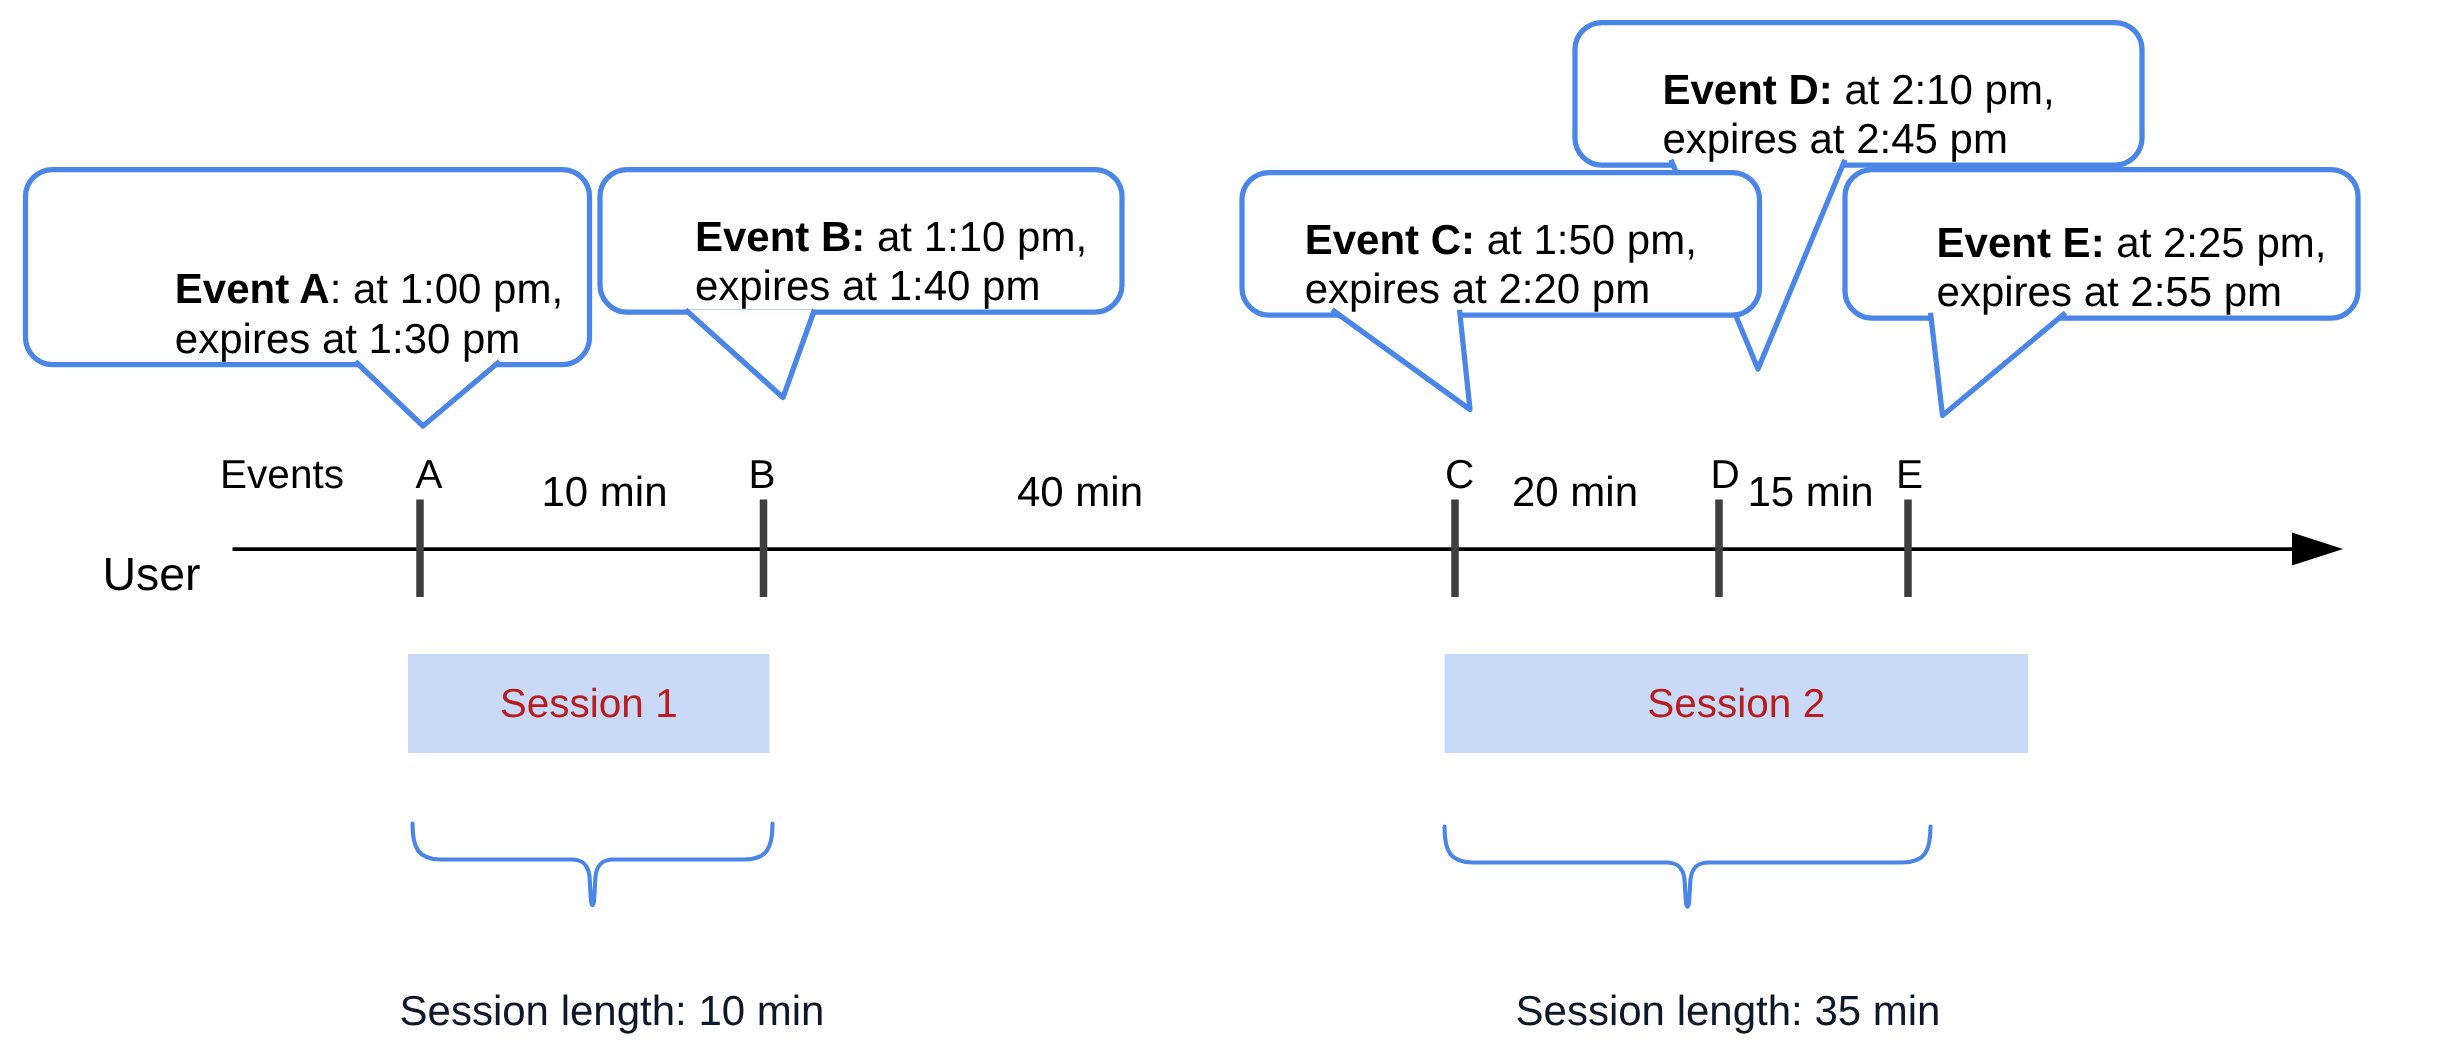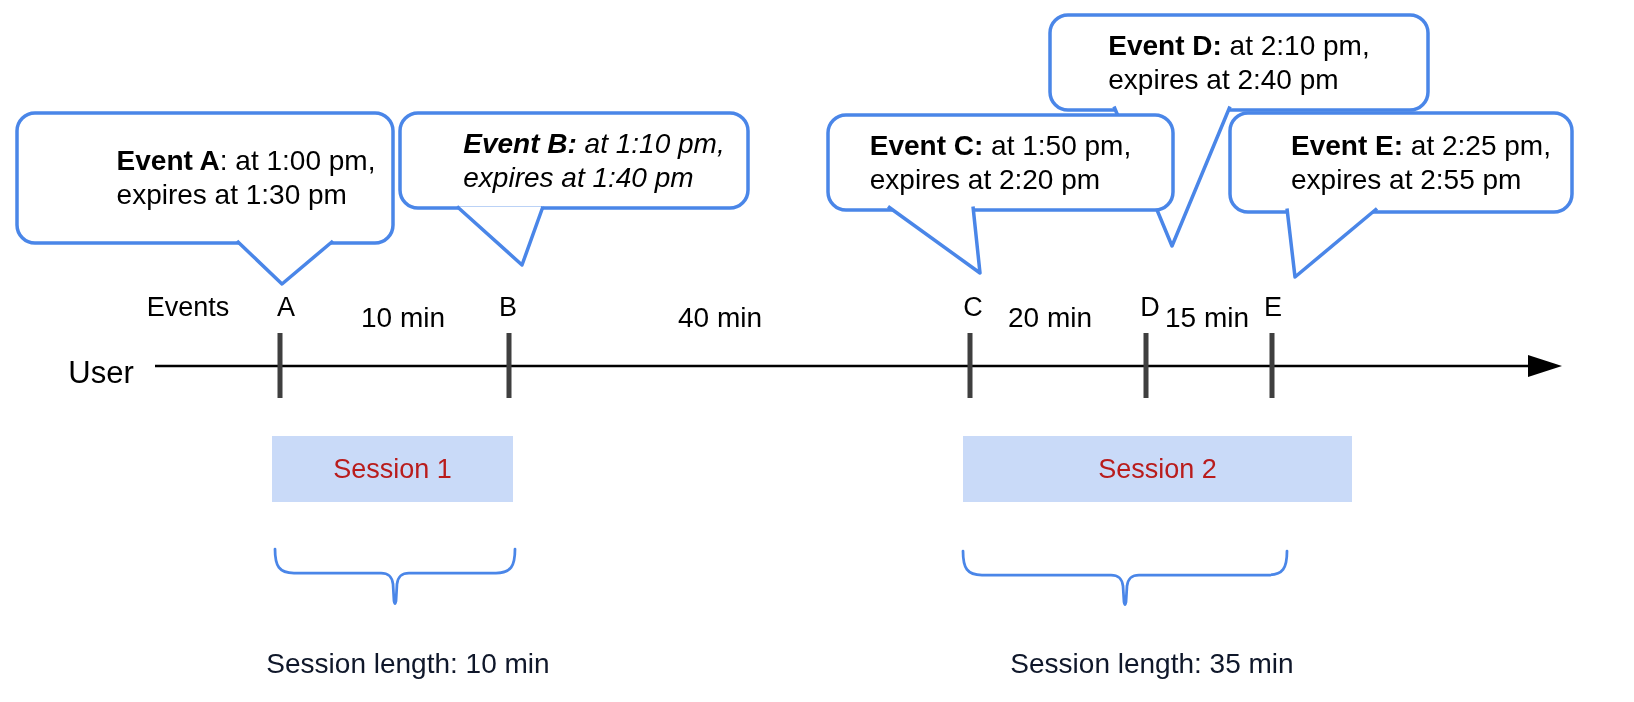--- a/index.html
+++ b/index.html
@@ -1,24 +1,24 @@
 <!DOCTYPE html>
 <html><head>
 <meta charset="utf-8">
 <style>
   html,body{margin:0;padding:0;background:#fff;}
   #stage{
     position:relative;width:1634px;height:702px;background:#ffffff;overflow:hidden;
     font-family:"Liberation Sans","DejaVu Sans",sans-serif;color:#000;
   }
   #shapes{position:absolute;left:0;top:0;}
-  .txt{position:absolute;white-space:nowrap;}
+  .txt{position:absolute;white-space:nowrap;margin-top:10px;}
   .center{transform:translate(-50%,-50%);text-align:center;}
   .bubble-text{
-    position:absolute;display:flex;align-items:center;justify-content:center;
+    position:absolute;display:flex;align-items:flex-end;justify-content:center;
     font-size:28px;line-height:1.2;
   }
   .bubble-inner{text-align:left;}
   .events-label,.event-letter{font-size:27px;}
   .user-label{font-size:31px;}
   .interval-label{font-size:28px;color:#000000;}
   .session-bar{
     position:absolute;height:66px;display:flex;align-items:center;justify-content:center;
     font-size:27px;color:#b91c1c;
   }
@@ -63,36 +63,36 @@
     <rect x="1230" y="113" width="342" height="99" rx="18" fill="#fff" stroke="#4a86e8" stroke-width="3.5"></rect>
     <path d="M 1287,208.5 L 1295,277 L 1377,208.5" fill="#fff" stroke="#4a86e8" stroke-width="3.5" stroke-linejoin="round"></path>
   </svg>
 
   <div class="bubble-text" style="left:17px;top:113px;width:376px;height:130px;padding-left:41px;">
     <div class="bubble-inner">
       <div><b>Event A</b><span>: at 1:00 pm,</span></div>
       <div>expires at 1:30 pm</div>
     </div>
   </div>
-  <div class="bubble-text" style="left:400px;top:113px;width:388px;height:95px;font-style:italic;">
+  <div class="bubble-text" style="left:400px;top:113px;width:388px;height:95px;">
     <div class="bubble-inner">
       <div><b>Event B:</b><span> at 1:10 pm,</span></div>
       <div>expires at 1:40 pm</div>
     </div>
   </div>
   <div class="bubble-text" style="left:828px;top:115px;width:345px;height:95px;">
     <div class="bubble-inner">
       <div><b>Event C:</b><span> at 1:50 pm,</span></div>
       <div>expires at 2:20 pm</div>
     </div>
   </div>
   <div class="bubble-text" style="left:1050px;top:15px;width:378px;height:95px;">
     <div class="bubble-inner">
       <div><b>Event D:</b><span> at 2:10 pm,</span></div>
-      <div>expires at 2:40 pm</div>
+      <div>expires at 2:45 pm</div>
     </div>
   </div>
   <div class="bubble-text" style="left:1250px;top:113px;width:342px;height:99px;">
     <div class="bubble-inner">
       <div><b>Event E:</b><span> at 2:25 pm,</span></div>
       <div>expires at 2:55 pm</div>
     </div>
   </div>
 
   <div class="txt center events-label" style="left:188px;top:307px;">Events</div>

